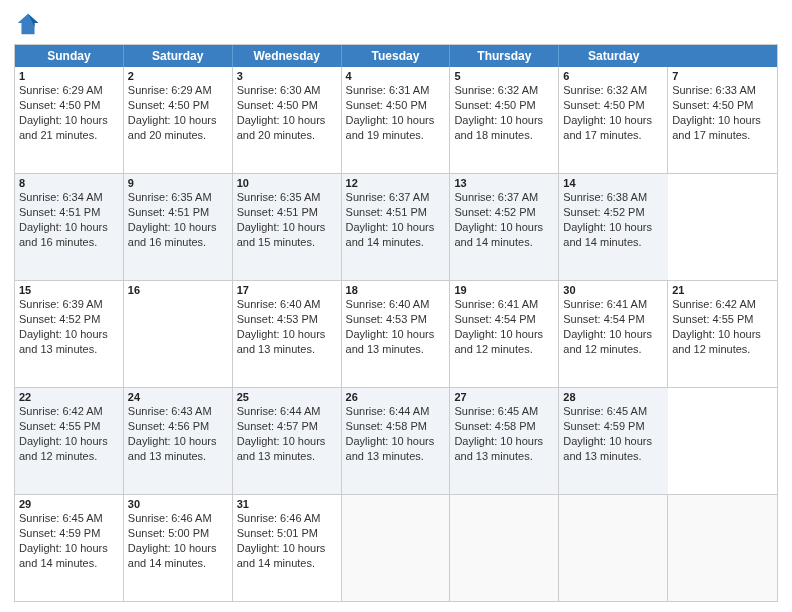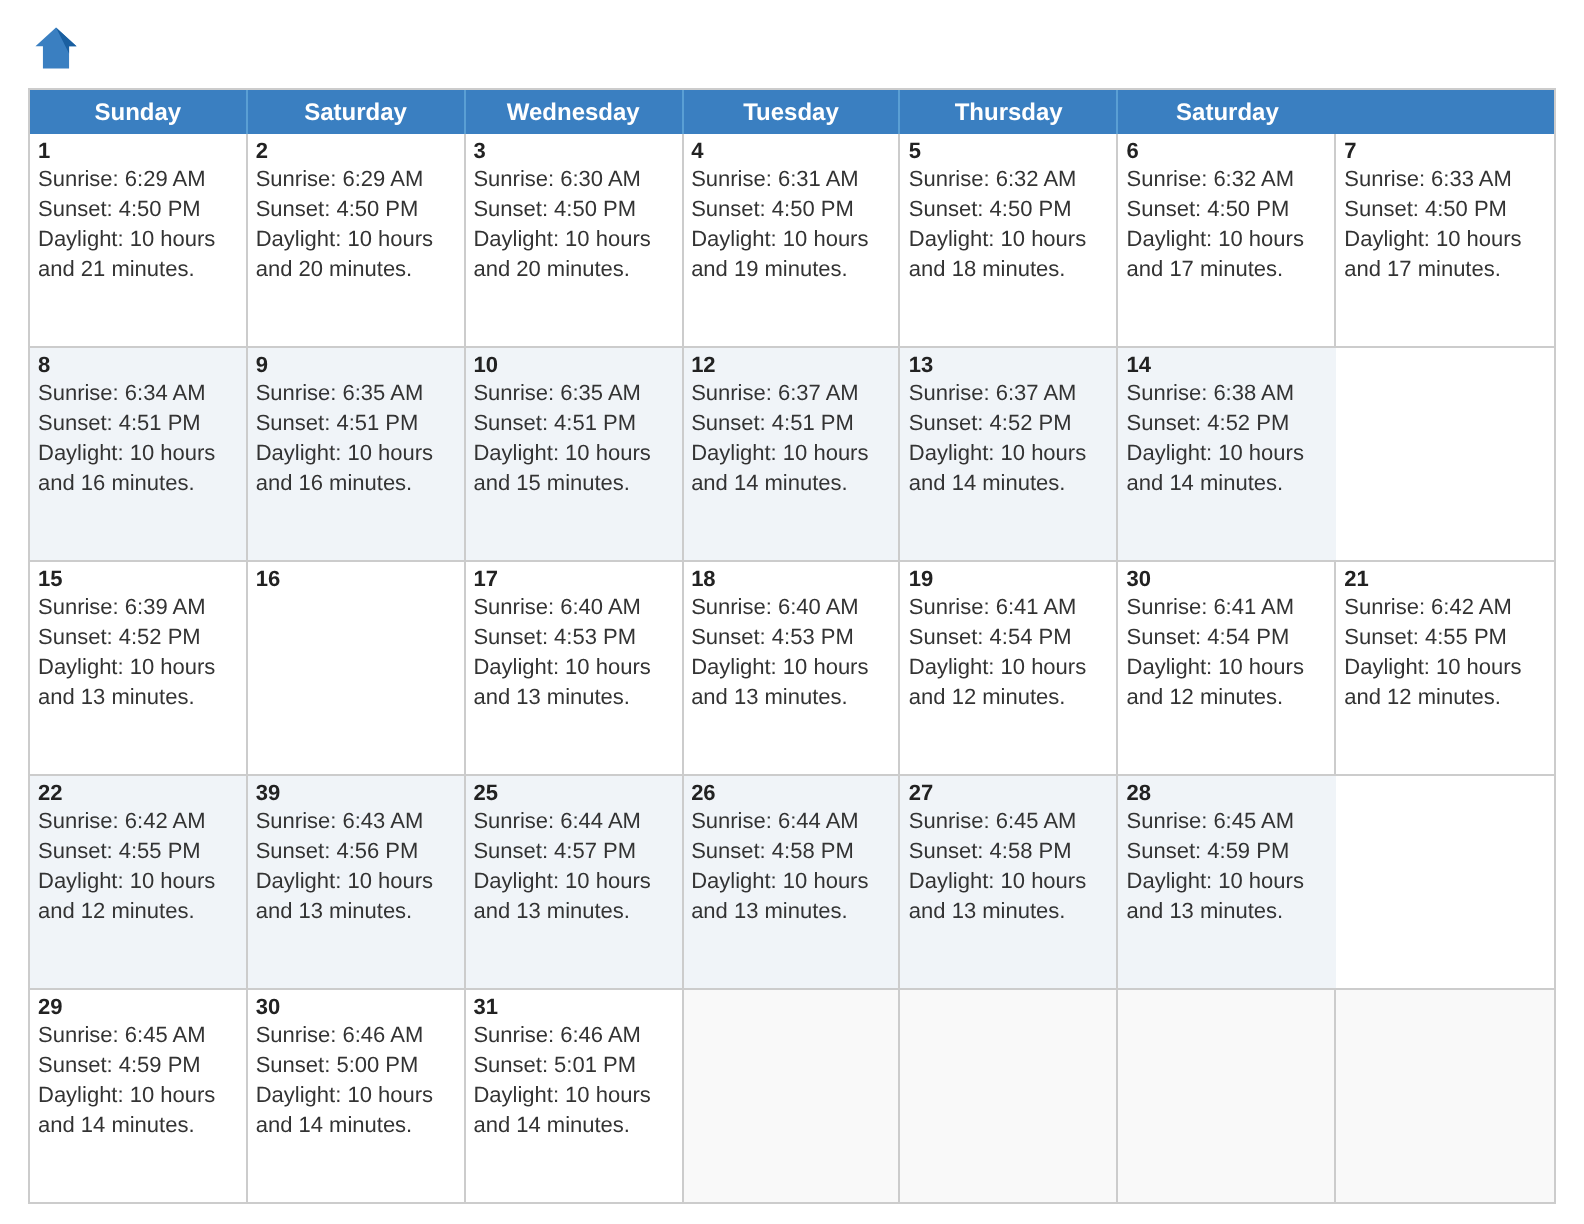--- a/index.html
+++ b/index.html
@@ -290,21 +290,21 @@
         </div>
         <div class="cal-row">
           <div class="cal-cell shaded">
             <div class="day-num">22</div>
             <div class="day-info">Sunrise: 6:42 AM
 Sunset: 4:55 PM
 Daylight: 10 hours
 and 12 minutes.</div>
           </div>
           <div class="cal-cell shaded">
-            <div class="day-num">39</div>
+            <div class="day-num">24</div>
             <div class="day-info">Sunrise: 6:43 AM
 Sunset: 4:56 PM
 Daylight: 10 hours
 and 13 minutes.</div>
           </div>
           <div class="cal-cell shaded">
             <div class="day-num">25</div>
             <div class="day-info">Sunrise: 6:44 AM
 Sunset: 4:57 PM
 Daylight: 10 hours

